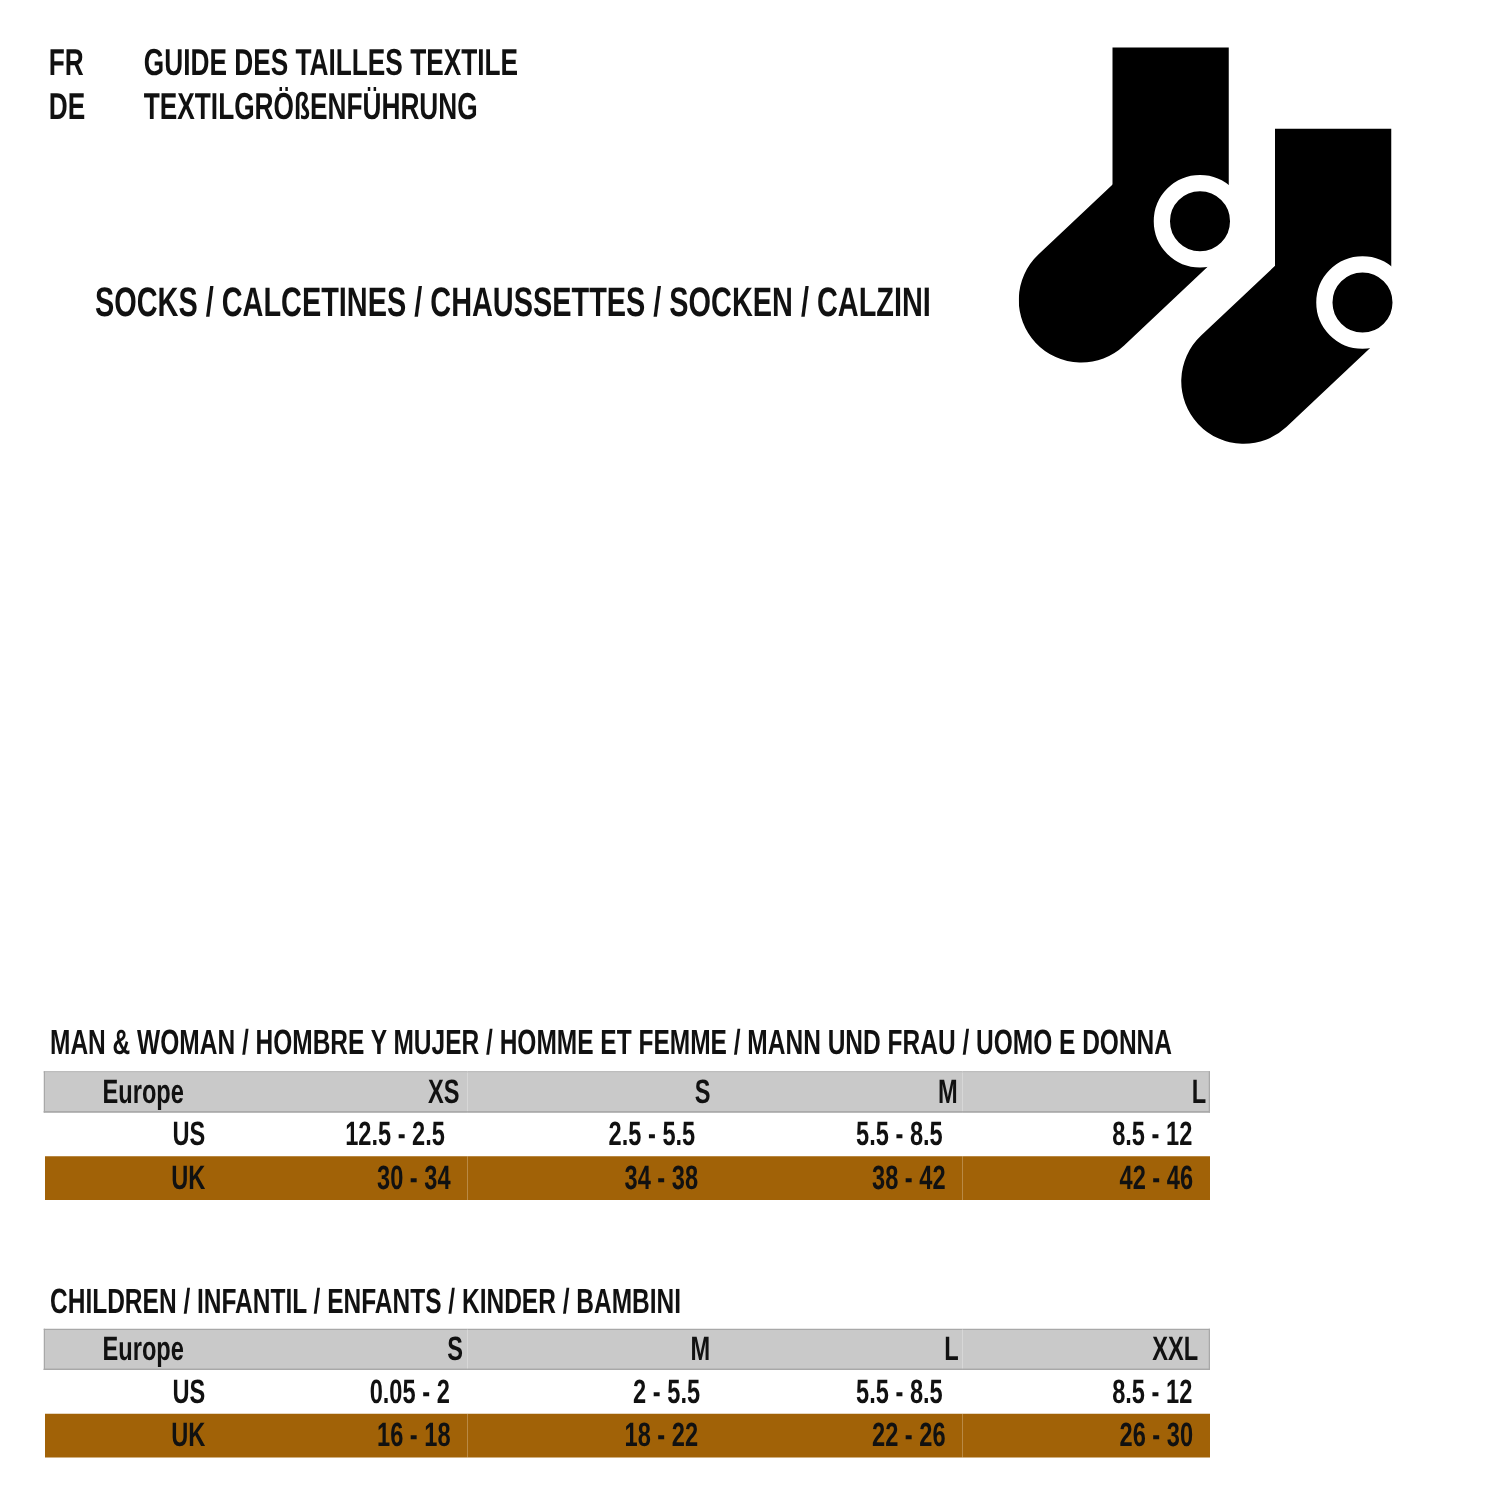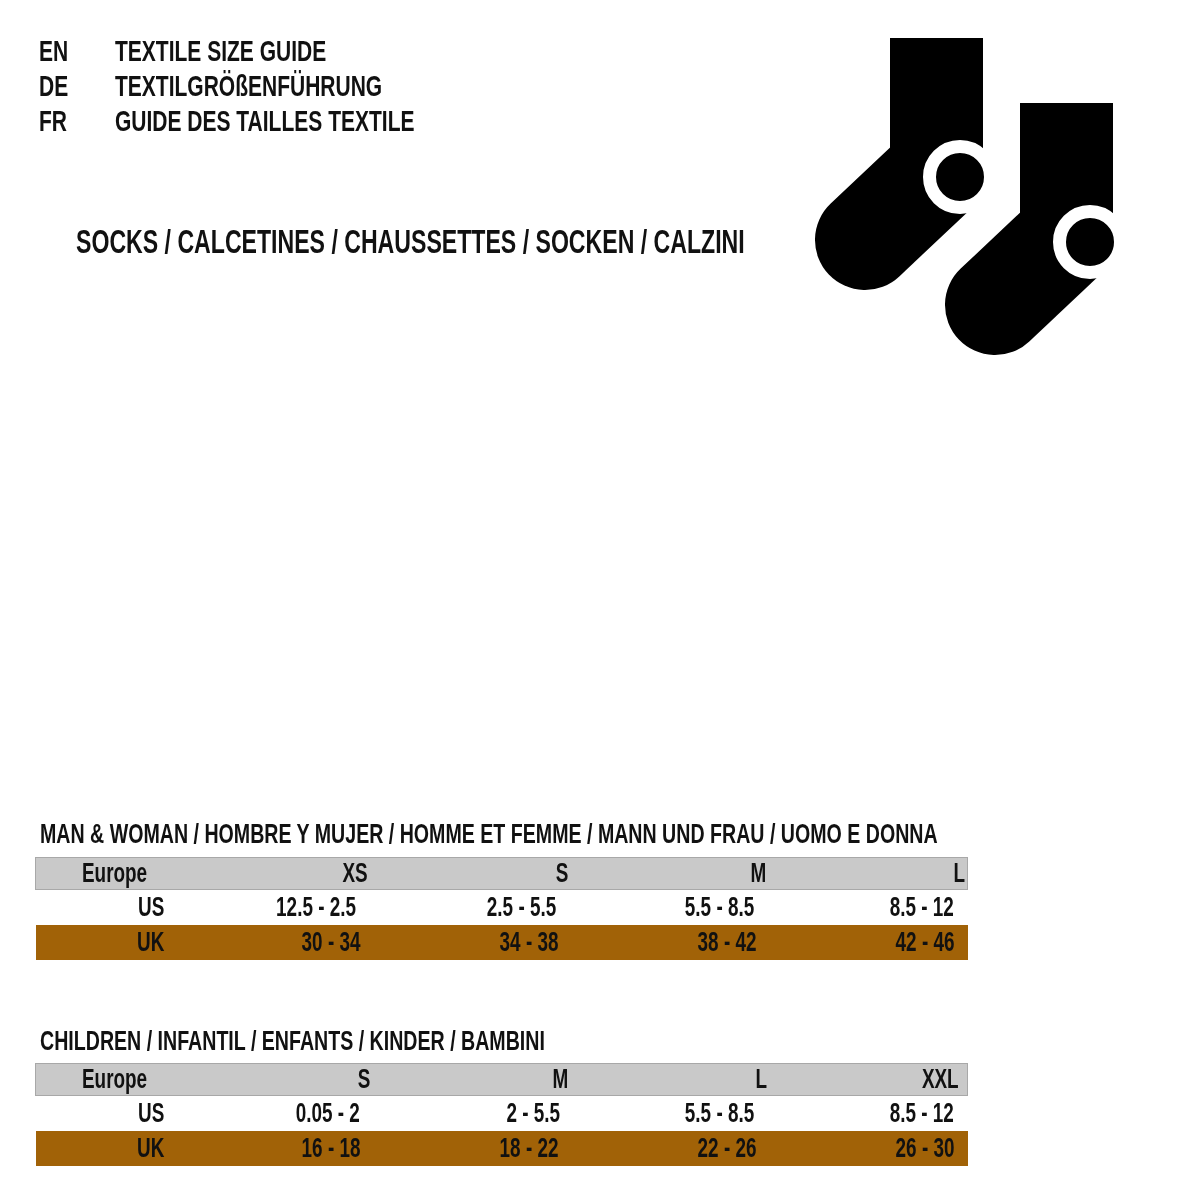--- a/index.html
+++ b/index.html
@@ -50,30 +50,26 @@
   table.size-table th{border-top:1px solid #a8a8a8;border-bottom:1px solid #a8a8a8;}
   table.size-table th:first-child{border-left:1px solid #a8a8a8;}
   table.size-table th:last-child{border-right:1px solid #a8a8a8;}
   .lbl{text-align:left;padding-left:8px !important;}
 </style>
 </head>
 <body>
 
 <div class="lang-block">
   <div class="lang-row">
-    <span class="code"><span class="cond">EN</span></span>
-    <span class="cond">TEXTILE SIZE GUIDE</span>
+    <span class="code"><span class="cond">FR</span></span>
+    <span class="cond">GUIDE DES TAILLES TEXTILE</span>
   </div>
   <div class="lang-row">
     <span class="code"><span class="cond">DE</span></span>
     <span class="cond">TEXTILGRÖßENFÜHRUNG</span>
-  </div>
-  <div class="lang-row">
-    <span class="code"><span class="cond">FR</span></span>
-    <span class="cond">GUIDE DES TAILLES TEXTILE</span>
   </div>
 </div>
 
 <div class="product-line">
   <span class="cond">SOCKS / CALCETINES / CHAUSSETTES / SOCKEN / CALZINI</span>
 </div>
 
 <svg class="socks-svg" width="320" height="335" viewBox="0 0 320 335" aria-hidden="true">
   <g transform="translate(75,5)">
     <rect x="0" y="0" width="93" height="141" fill="#000"></rect>

